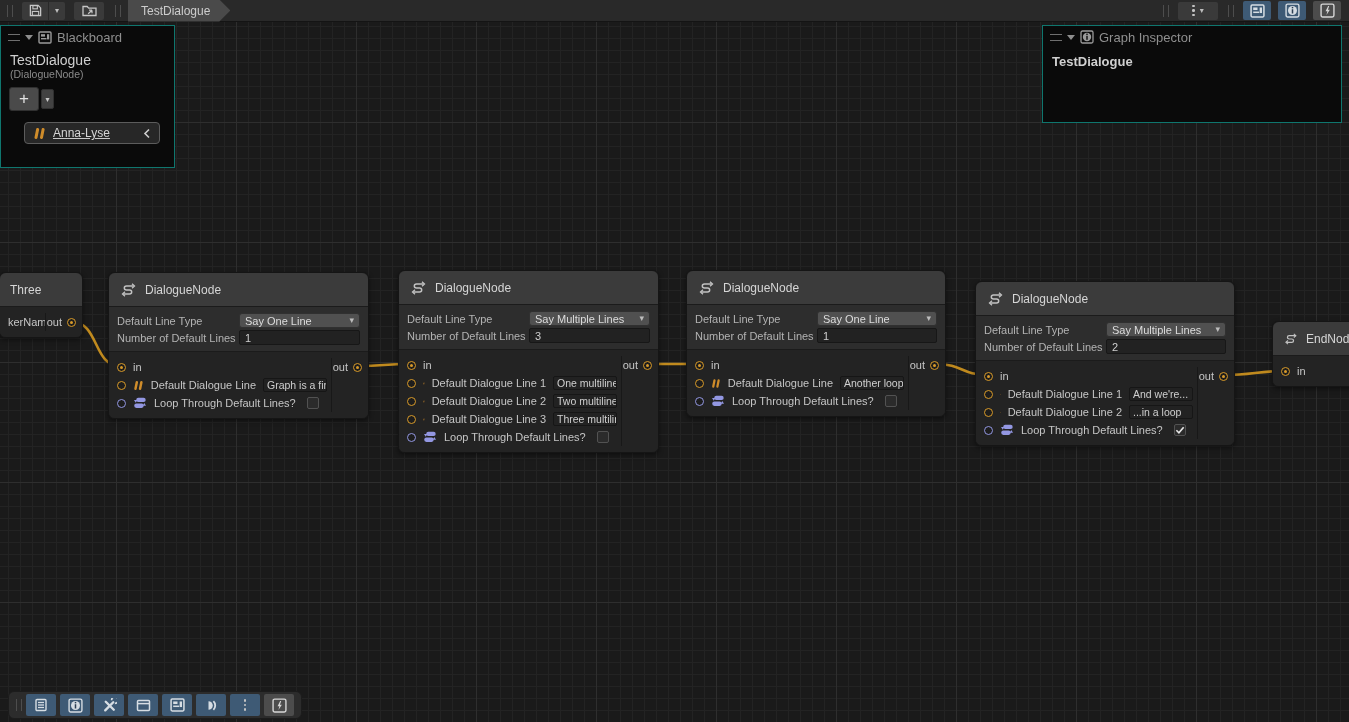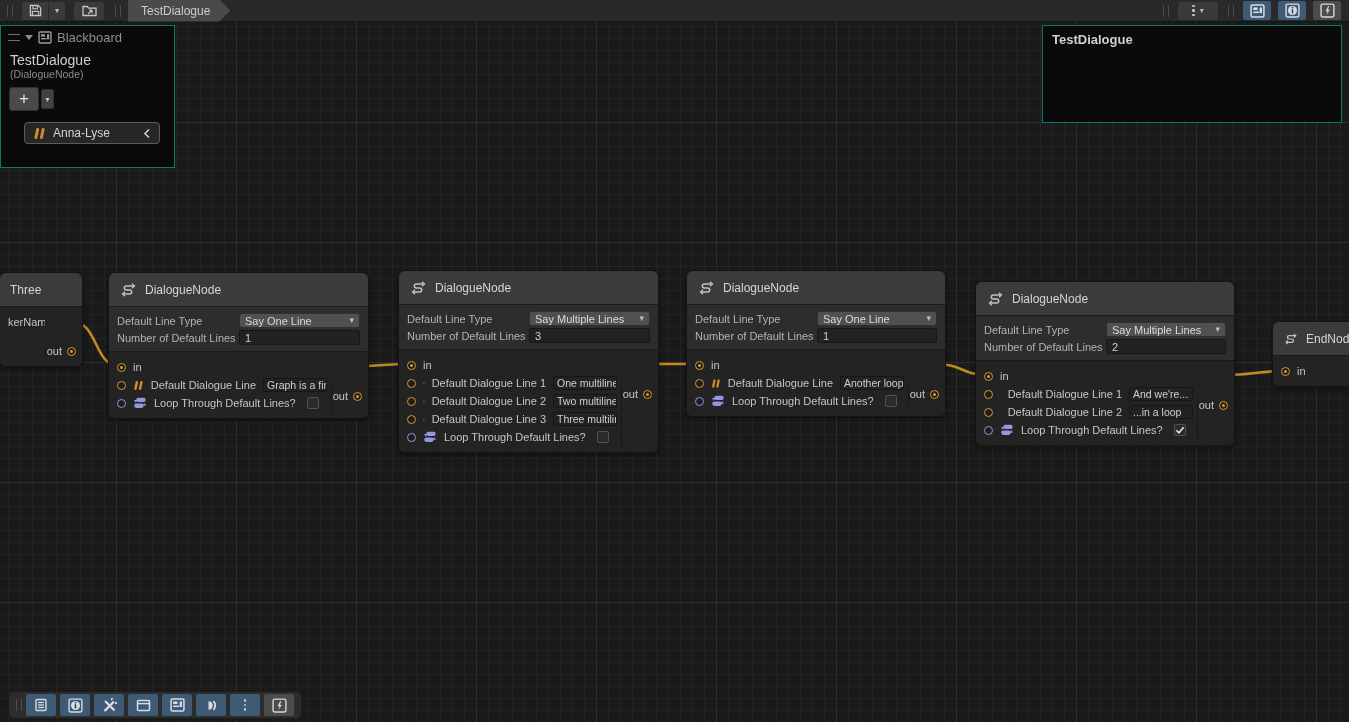--- a/index.html
+++ b/index.html
@@ -37,21 +37,21 @@
   .plabel { width:122px; flex:0 0 122px; color:#b3b3b3; font-size:11px; white-space:nowrap; overflow:hidden; }
   .pctl { flex:1; height:15px; line-height:14px; white-space:nowrap; overflow:hidden; }
   .dropdown {
     background:#505050; border:1px solid #303030; border-radius:3px; color:#dcdcdc;
     display:flex; align-items:center; justify-content:space-between; padding:0 5px; cursor:default;
   }
   .dd-arrow { color:#bdbdbd; font-size:9px; line-height:13px; }
   .tfield { background:#222222; border:1px solid #171717; border-radius:2px; color:#cfcfcf; padding:0 5px; }
   .nports { display:flex; background:#232323; border-radius:0 0 6px 6px; padding:6px 0; }
   .incol { flex:1; min-width:0; }
-  .outcol { width:37px; flex:0 0 37px; border-left:1px solid #181818;margin-top:29px; }
+  .outcol { width:37px; flex:0 0 37px; border-left:1px solid #181818; }
   .port-row { height:18px; display:flex; align-items:center; gap:7px; padding-left:8px; white-space:nowrap; overflow:hidden; }
   .orow { height:18px; display:flex; align-items:center; justify-content:flex-end; gap:5px; padding-right:6px; }
   .pl { color:#c6c6c6; font-size:11px; }
   .pc {
     width:9px; height:9px; flex:0 0 9px; border:1.5px solid currentColor; border-radius:50%;
     display:flex; align-items:center; justify-content:center; background:#1d1d1d;
   }
   .pc.connected::after { content:""; width:3px; height:3px; border-radius:50%; background:currentColor; }
   .ifield {
     width:64px; flex:0 0 64px; height:14px; line-height:13px; margin-left:auto; margin-right:4px;
@@ -70,21 +70,21 @@
   .tri { width:0; height:0; border:4px solid transparent; border-top:5px solid #8e8e8e; margin-top:4px; }
   #blackboard { left:0; top:25px; width:175px; height:143px; }
   .bb-name { padding:4px 9px 0; color:#cfcfcf; font-size:14px; }
   .bb-type { padding:0 9px; color:#8a8a8a; font-size:10.5px; }
   .bb-addrow { display:flex; align-items:flex-start; gap:2px; margin:7px 0 0 8px; }
   .btn-plus { width:30px; height:24px; background:#4a4a4a; border:1px solid #303030; border-radius:3px;
               color:#e2e2e2; font-size:17px; display:flex; align-items:center; justify-content:center; }
   .btn-plus-dd { width:13px; height:20px; margin-top:2px; background:#424242; border:1px solid #303030; border-radius:2px;
               color:#c9c9c9; font-size:8px; display:flex; align-items:center; justify-content:center; }
   .bb-pill { margin:11px 0 0 23px; width:136px; height:22px; background:#272727; border:1px solid #5c5c5c;
-             border-radius:4px; display:flex; align-items:center; gap:7px; padding:0 8px; }
+             border-radius:4px; display:flex; align-items:center; gap:7px; padding:0 8px;text-decoration:underline; }
   .bb-pill-label { color:#d4d4d4; font-size:12px; flex:1; }
   #inspector { left:1042px; top:25px; width:300px; height:98px; }
   .insp-sel { padding:6px 9px; color:#d0d0d0; font-size:13px; font-weight:bold; }
 
   
   #topbar { position:absolute; left:0; top:0; width:1349px; height:22px; z-index:4;
             background:#292929; border-bottom:1px solid #141414; display:flex; align-items:center; }
   .vhandle { width:6px; height:12px; border-left:1.5px solid #4d4d4d; border-right:1.5px solid #4d4d4d; }
   .tbtn { height:18px; background:#3a3a3a; border-radius:2px; display:flex; align-items:center; justify-content:center; }
   .tab {
@@ -431,20 +431,31 @@
       <line x1="10.1" y1="1.5" x2="8.5" y2="9.5" stroke="#cf8c2a" stroke-width="3" stroke-linecap="round"></line>
     </svg>
     <span class="bb-pill-label">Anna-Lyse</span>
     <svg width="8" height="11" viewBox="0 0 8 11">
       <polyline points="6,1.5 2,5.5 6,9.5" fill="none" stroke="#cfcfcf" stroke-width="1.6"></polyline>
     </svg>
   </div>
 </div>
 
 <div class="panel" id="inspector">
+  <div class="phead">
+    <span class="hhandle"></span>
+    <span class="tri"></span>
+    <svg width="14" height="14" viewBox="0 0 14 14">
+      <rect x="1" y="1" width="12" height="12" rx="1.5" fill="none" stroke="#9a9a9a" stroke-width="1.3"></rect>
+      <circle cx="7" cy="7" r="4.2" fill="#9a9a9a"></circle>
+      <rect x="6.3" y="3.6" width="1.4" height="1.4" fill="#0a0a0a"></rect>
+      <rect x="6.3" y="5.8" width="1.4" height="4" fill="#0a0a0a"></rect>
+    </svg>
+    <span>Graph Inspector</span>
+  </div>
   <div class="insp-sel">TestDialogue</div>
 </div>
 
 <div id="topbar">
   <span class="vhandle" style="margin-left:7px"></span>
   <span class="tbtn" style="width:26px;margin-left:9px;border-radius:2px 0 0 2px">
     <svg width="13" height="13" viewBox="0 0 14 14">
       <path d="M1.5,1.5 h8.3 l2.7,2.7 v8.3 h-11 z" fill="none" stroke="#c6c6c6" stroke-width="1.4"></path>
       <rect x="4.2" y="1.8" width="4.8" height="3.4" fill="none" stroke="#c6c6c6" stroke-width="1.2"></rect>
       <rect x="3.6" y="8" width="6.8" height="4.2" fill="none" stroke="#c6c6c6" stroke-width="1.2"></rect>

